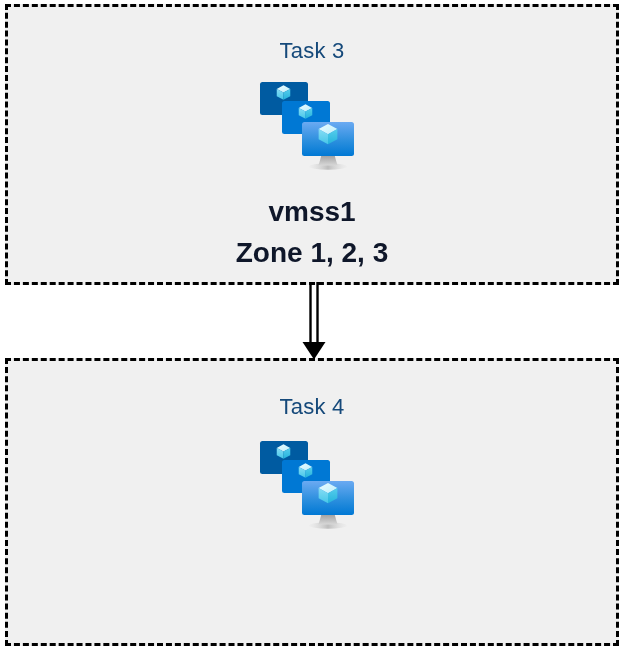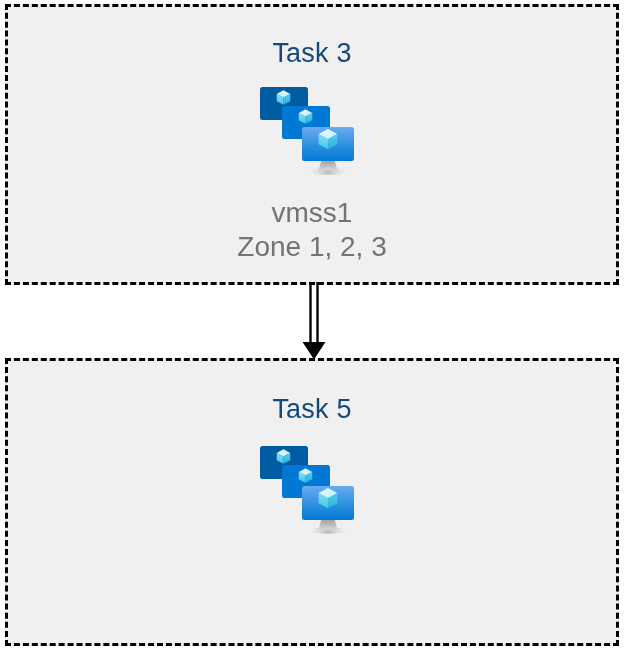--- a/index.html
+++ b/index.html
@@ -42,45 +42,45 @@
   }
   #task-box-4 {
     left: 5px;
     top: 358px;
     width: 614px;
     height: 288px;
   }
 
   .task-title {
     color: #15497a;
-    font-size: 27px;
+    font-size: 22px;
     line-height: 1;
     letter-spacing: 0.2px;
     text-align: right;
     white-space: nowrap;
     font-weight: 400;
   }
   #task-box-3 .task-title { margin-top: 33px; }
   #task-box-4 .task-title { margin-top: 35px; }
 
   .icon-wrap {
     width: 108px;
     height: 100px;
     position: relative;
   }
   #task-box-3 .icon-wrap { margin-top: 15px; }
   #task-box-4 .icon-wrap { margin-top: 18px; }
 
   .task-caption {
     text-align: center;
-    color: #737373;
+    color: #0f172a;
     font-size: 28px;
-    line-height: 34px;
+    line-height: 41px;
     white-space: pre-line;
-    font-weight: 400;
+    font-weight: 700;
   }
   #task-box-3 .task-caption { margin-top: 14px; }
   #task-box-4 .task-caption { margin-top: 30px; }
 
   
   .connector {
     position: absolute;
     left: 296px;
     top: 282px;
     width: 36px;
@@ -162,21 +162,21 @@
 
   <div class="connector">
     <svg width="36" height="78" viewBox="0 0 36 78" xmlns="http://www.w3.org/2000/svg" aria-hidden="true">
       <line x1="14.5" y1="0" x2="14.5" y2="62" stroke="#000000" stroke-width="2.4"></line>
       <line x1="21.5" y1="0" x2="21.5" y2="62" stroke="#000000" stroke-width="2.4"></line>
       <polygon points="6.5,60 29.5,60 18,77.5" fill="#000000"></polygon>
     </svg>
   </div>
 
   <div class="task-box" id="task-box-4">
-    <div class="task-title">Task 5</div>
+    <div class="task-title">Task 4</div>
 
     <div class="icon-wrap">
       <svg width="108" height="100" viewBox="0 0 108 100" xmlns="http://www.w3.org/2000/svg" aria-hidden="true">
         <defs>
           <linearGradient id="frontMon4" x1="0" y1="0" x2="0" y2="1">
             <stop offset="0%" stop-color="#6BAAF2"></stop>
             <stop offset="55%" stop-color="#2C8FDE"></stop>
             <stop offset="100%" stop-color="#0078D4"></stop>
           </linearGradient>
           <linearGradient id="standG4" x1="0" y1="0" x2="0" y2="1">

